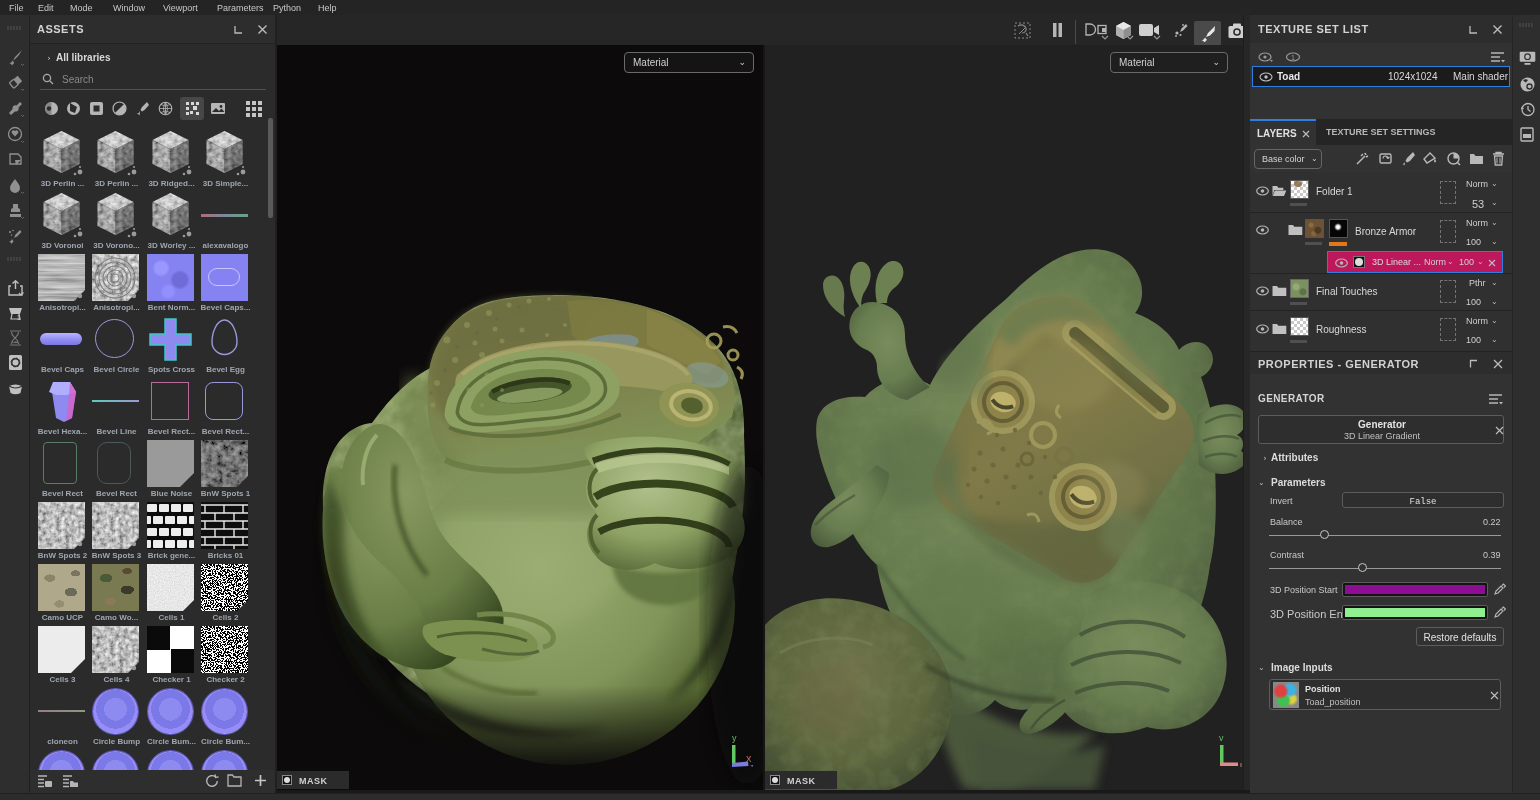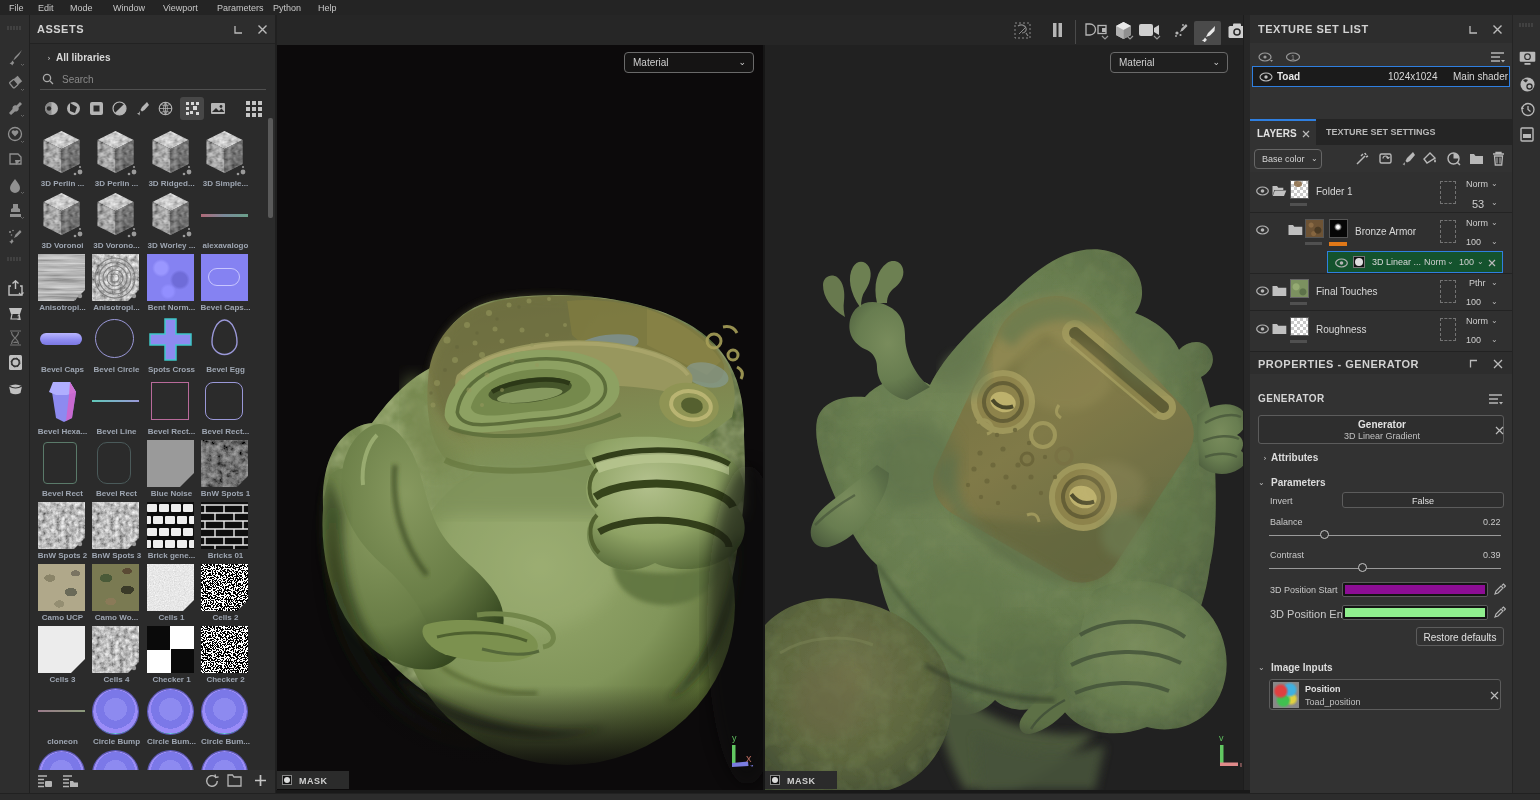--- a/index.html
+++ b/index.html
@@ -1126,21 +1126,21 @@
         </div>
         <div class="abs" style="left:79px;top:29px;width:18px;height:4px;background:#e07818;"></div>
         <span class="abs" style="left:105px;top:13px;font-size:10px;color:#d8d8d8;">Bronze Armor</span>
         <div class="abs dashbox" style="left:190px;top:7px;"></div>
         <span class="abs" style="left:216px;top:5px;font-size:9px;color:#cfcfcf;">Norm</span>
         <span class="abs chv" style="left:241px;top:5px;">⌄</span>
         <span class="abs" style="left:216px;top:24px;font-size:9px;color:#cfcfcf;">100</span>
         <span class="abs chv" style="left:241px;top:24px;">⌄</span>
       </div>
 
-      <div class="abs" style="left:77px;top:79px;width:176px;height:22px;background:#14532d;border:1px solid #2f7fe0;">
+      <div class="abs" style="left:77px;top:79px;width:176px;height:22px;background:#be185d;border:1px solid #2f7fe0;">
         <svg class="abs eye" style="left:7px;top:6px" width="13" height="10" viewBox="0 0 13 10">
           <ellipse cx="6.5" cy="5" rx="5.8" ry="4" fill="none" stroke="#b5b5b5" stroke-width="1.2"></ellipse>
           <circle cx="6.5" cy="5" r="1.8" fill="#b5b5b5"></circle>
         </svg>
         <div class="abs" style="left:25px;top:4px;width:12px;height:12px;background:#111;border:1px solid #777;">
           <div class="abs" style="left:1px;top:1px;width:8px;height:8px;border-radius:50%;background:#ddd;"></div>
         </div>
         <span class="abs" style="left:44px;top:5px;font-size:9px;color:#d8d8d8;">3D Linear ...</span>
         <span class="abs" style="left:96px;top:5px;font-size:9px;color:#cfcfcf;">Norm</span>
         <span class="abs chv" style="left:119px;top:5px;">⌄</span>
@@ -1210,21 +1210,21 @@
         <div class="abs" style="left:0;top:15px;width:246px;text-align:center;font-size:9px;color:#c0c0c0;">3D Linear Gradient</div>
         <svg class="abs" style="left:236px;top:10px" width="9" height="9" viewBox="0 0 9 9">
           <path d="M1 1 L8 8 M8 1 L1 8" stroke="#bbb" stroke-width="1.2"></path>
         </svg>
       </div>
       <span class="abs chv" style="left:10px;top:103px;transform:rotate(-90deg);">⌄</span>
       <span class="abs" style="left:21px;top:101px;font-size:10px;font-weight:bold;color:#dcdcdc;">Attributes</span>
       <span class="abs chv" style="left:8px;top:127px;">⌄</span>
       <span class="abs" style="left:21px;top:126px;font-size:10px;font-weight:bold;color:#dcdcdc;">Parameters</span>
       <span class="abs" style="left:20px;top:145px;font-size:9px;color:#c8c8c8;">Invert</span>
-      <div class="abs" style="left:92px;top:141px;width:162px;height:16px;border:1px solid #5c5c5c;border-radius:3px;background:#2e2e2e;text-align:center;font-size:9px;color:#e0e0e0;"><span style="position:relative;top:3px;">False</span></div>
+      <div class="abs" style="left:92px;top:141px;width:162px;height:16px;border:1px solid #5c5c5c;border-radius:3px;background:#2e2e2e;text-align:center;font-size:9px;color:#e0e0e0;"><span style="position:relative;top:3px;font-family:Liberation Mono, monospace;">False</span></div>
       <span class="abs" style="left:20px;top:166px;font-size:9px;color:#c8c8c8;">Balance</span>
       <span class="abs" style="left:233px;top:166px;font-size:9px;color:#c8c8c8;">0.22</span>
       <div class="abs" style="left:19px;top:184px;width:232px;height:1px;background:#9a9a9a;"></div>
       <div class="abs" style="left:70px;top:179px;width:9px;height:9px;border:1.5px solid #c8c8c8;border-radius:50%;background:#323232;"></div>
       <span class="abs" style="left:20px;top:199px;font-size:9px;color:#c8c8c8;">Contrast</span>
       <span class="abs" style="left:233px;top:199px;font-size:9px;color:#c8c8c8;">0.39</span>
       <div class="abs" style="left:19px;top:217px;width:232px;height:1px;background:#9a9a9a;"></div>
       <div class="abs" style="left:108px;top:212px;width:9px;height:9px;border:1.5px solid #c8c8c8;border-radius:50%;background:#323232;"></div>
       <span class="abs" style="left:20px;top:234px;font-size:9px;color:#c8c8c8;">3D Position Start</span>
       <div class="abs" style="left:92px;top:231px;width:146px;height:15px;border:1px solid #5c5c5c;border-radius:2px;background:#141414;padding:2px;">

